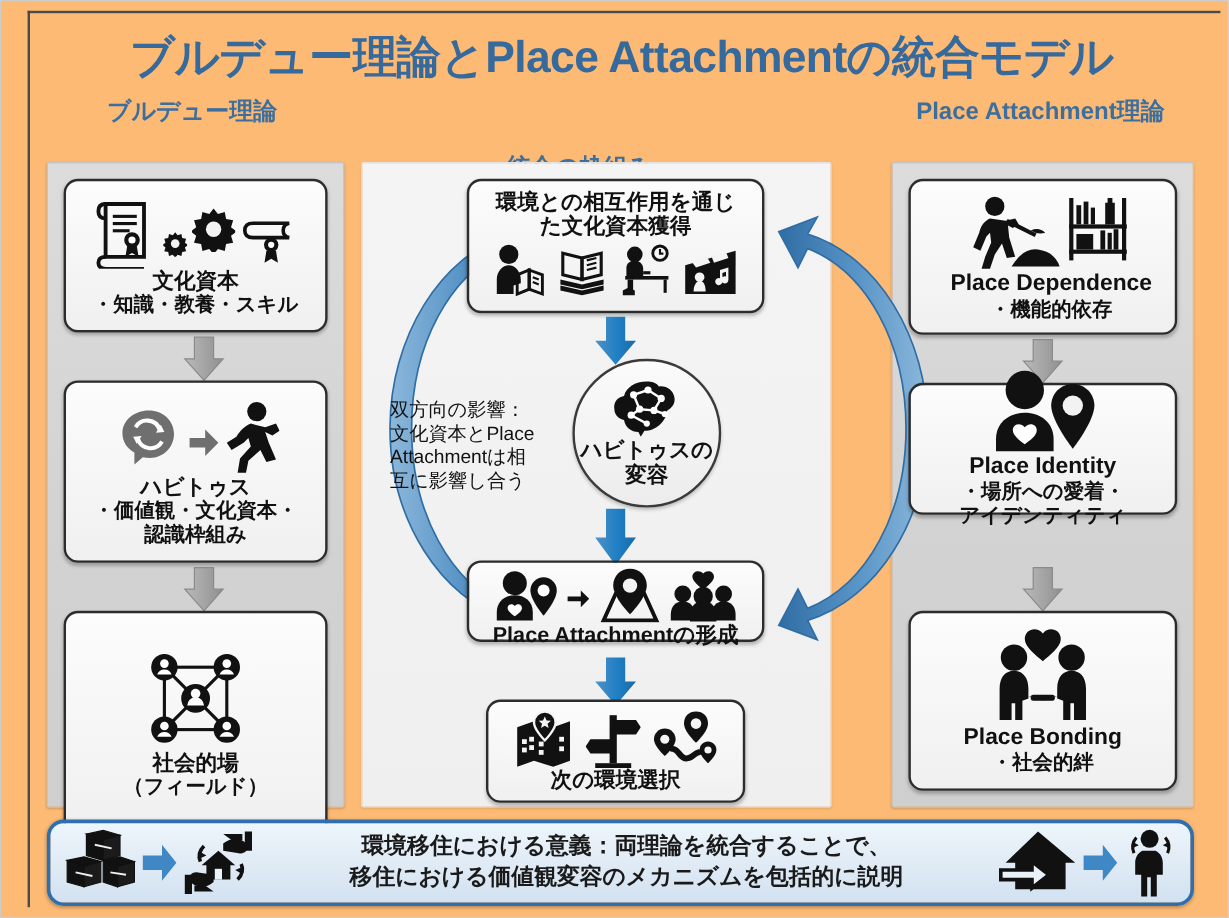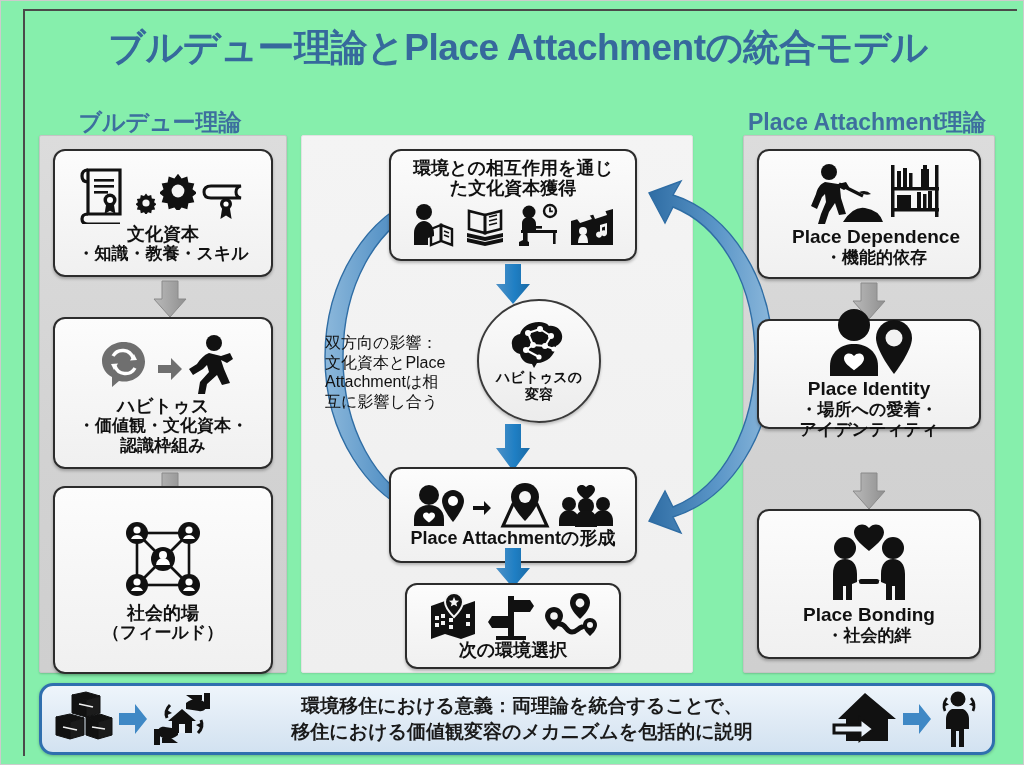--- a/index.html
+++ b/index.html
@@ -5,21 +5,21 @@
   * { box-sizing: border-box; margin: 0; padding: 0; }
   html, body {
     width: 1024px; height: 765px;
     background: #ffffff;
     font-family: "Liberation Sans", "DejaVu Sans", sans-serif;
     overflow: hidden;
   }
   #slide {
     position: relative;
     width: 1024px; height: 765px;
-    background: #86efac;
+    background: #fdba74;
     border: 1px solid #cccccc;
   }
   
   #slide::before {
     content: "";
     position: absolute; left: 22px; top: 8px; right: 6px; bottom: 8px;
     border-left: 2px solid #4a4a4a;
     border-top: 2px solid #4a4a4a;
     pointer-events: none;
   }
@@ -33,22 +33,22 @@
     position: absolute; left: 28px; top: 12px; width: 930px;
     text-align: center;
     font-size: 37px; font-weight: 700;
     color: #36699c;
     letter-spacing: -0.5px;
     white-space: nowrap;
   }
 
   
   .colhead {
-    position: absolute; top: 96px;
-    font-size: 23px; font-weight: 700;
+    position: absolute; top: 68px;
+    font-size: 20px; font-weight: 700;
     color: #3d6f9e;
     text-align: center;
     white-space: nowrap;
   }
   .colhead.left   { left: 10px;  width: 250px; }
   .colhead.center { left: 268px; width: 380px; margin-top: 47px; }
   .colhead.right  { left: 700px; width: 284px; }
 
   
   .panel {
@@ -104,21 +104,21 @@
   
   .circle {
     position: absolute;
     border-radius: 50%;
     background: linear-gradient(180deg,#fbfbfb 0%, #ececec 100%);
     border: 2px solid #3a3a3a;
     box-shadow: 0 2px 3px rgba(0,0,0,.22);
     display: flex; flex-direction: column;
     align-items: center; justify-content: center;
   }
-  .circle .ctxt { font-size: 14px; font-weight: 700; color:#111; line-height:1.15; text-align:center; }
+  .circle .ctxt { font-size: 18px; font-weight: 700; color:#111; line-height:1.15; text-align:center; }
 
   
   .binote {
     position: absolute;
     font-size: 16px; font-weight: 400; color: #111;
     line-height: 1.22; text-align: left;
     white-space: pre-line;
   }
 
   
@@ -227,21 +227,21 @@
     <div class="sub">・価値観・文化資本・</div>
     <div class="sub2">認識枠組み</div>
   </div>
 
   <div class="gray-arrow" style="left:125px; top:460px;">
     <svg width="40" height="40" viewBox="0 0 40 40">
       <path d="M12 2 h16 v18 h8 l-16 18 l-16 -18 h8 z" fill="url(#gg1)" stroke="#8a8a8a" stroke-width="1"></path>
     </svg>
   </div>
 
-  <div class="card" style="left:28px; top:475px; width:220px; height:188px;">
+  <div class="card" style="left:28px; top:498px; width:220px; height:188px;">
     <div class="icons" style="height:86px;">
       <svg width="92" height="86" viewBox="0 0 92 86">
         <rect x="20" y="16" width="52" height="52" fill="none" stroke="#111" stroke-width="2.6"></rect>
         <line x1="20" y1="16" x2="46" y2="42" stroke="#111" stroke-width="2.6"></line>
         <line x1="72" y1="16" x2="46" y2="42" stroke="#111" stroke-width="2.6"></line>
         <line x1="20" y1="68" x2="46" y2="42" stroke="#111" stroke-width="2.6"></line>
         <line x1="72" y1="68" x2="46" y2="42" stroke="#111" stroke-width="2.6"></line>
         <g fill="#111">
           <circle cx="20" cy="16" r="11"></circle>
               <circle cx="72" cy="16" r="11"></circle>
@@ -397,21 +397,21 @@
     <svg width="42" height="48" viewBox="0 0 42 48">
       <path d="M13 1 h16 v24 h9 l-17 23 l-17 -23 h9 z" fill="url(#bg1)"></path>
     </svg>
   </div>
 
   <div class="binote" style="left:300px; top:322px; width:140px;">双方向の影響：
 文化資本とPlace
 Attachmentは相
 互に影響し合う</div>
 
-  <div class="card" style="left:364px; top:456px; width:248px; height:96px; justify-content:center;">
+  <div class="card" style="left:364px; top:456px; width:248px; height:68px; justify-content:flex-start;">
     <div class="icons" style="height:46px; gap:3px;">
       <svg width="56" height="44" viewBox="0 0 56 44">
         <circle cx="16" cy="11" r="10" fill="#111"></circle>
         <path d="M1 42 v-7 c0 -9 7 -14 15 -14 c8 0 15 5 15 14 v7 z" fill="#111"></path>
         <path d="M16 30 c-2 -2.6 -6 -1.6 -6 1.6 c0 2.6 3.4 5 6 7 c2.6 -2 6 -4.4 6 -7 c0 -3.2 -4 -4.2 -6 -1.6 z" fill="#fff"></path>
         <path d="M40 6 c-6 0 -11 5 -11 11 c0 8 11 21 11 21 c0 0 11 -13 11 -21 c0 -6 -5 -11 -11 -11 z" fill="#111"></path>
         <circle cx="40" cy="17" r="5" fill="#fff"></circle>
       </svg>
       <svg width="20" height="20" viewBox="0 0 20 20" style="margin-bottom:10px;">
         <path d="M1 8 h11 v-5 l7 7 l-7 7 v-5 h-11 z" fill="#111"></path>

